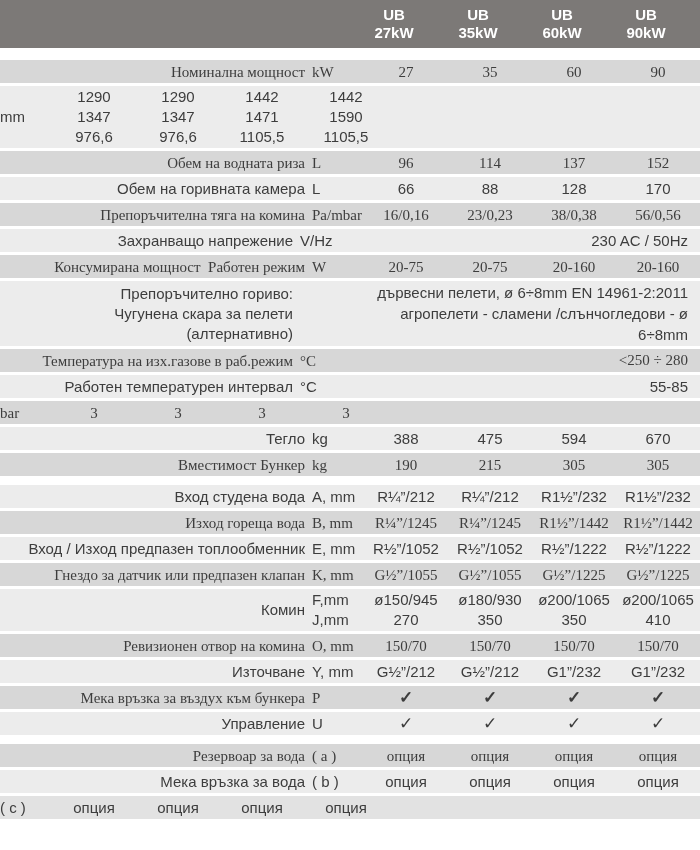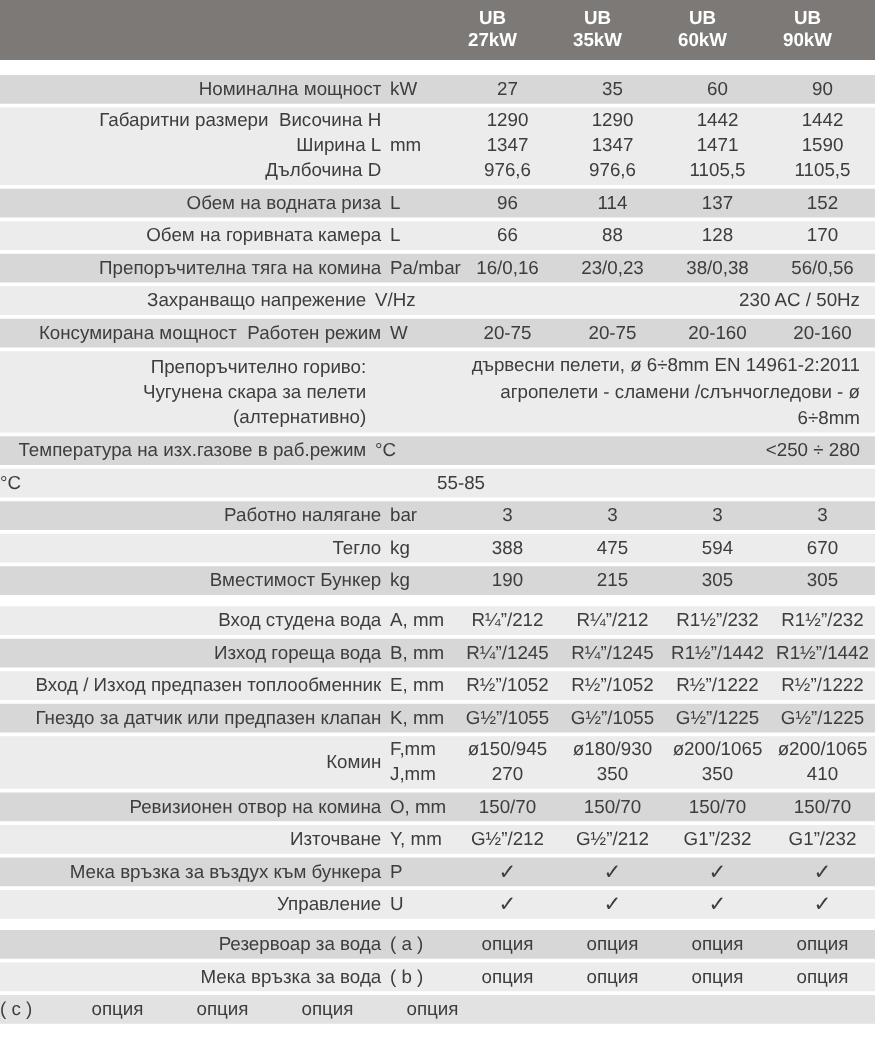--- a/index.html
+++ b/index.html
@@ -20,21 +20,21 @@
     height:48px;background:var(--header-bg);display:flex;align-items:center;margin-bottom:12px;justify-content:center;
   }
   .header .spacer{flex:1;}
   .hvals{width:336px;margin-right:12px;display:flex;align-items:center;}
   .hcol{width:84px;text-align:center;color:var(--header-text);font-weight:bold;font-size:15px;line-height:18px;}
   .row{
     display:flex;align-items:center;min-height:23px;margin-bottom:3px;
     font-size:15px;padding:1px 0;
   }
   .row.gap{margin-top:9px;}
-  .shade-dark{background:var(--row-dark);}
+  .shade-dark{background:var(--row-dark);font-family:Liberation Serif, serif;}
   .shade-light{background:var(--row-light);}
   .shade-mid{background:var(--row-mid);}
   .lbl{flex:1;text-align:right;padding-right:7px;line-height:20px;}
   .unit{width:52px;line-height:20px;white-space:nowrap;}
   .vals{width:336px;display:flex;align-items:center;}
   .vcol{width:84px;text-align:center;line-height:20px;}
   .vspan{width:336px;text-align:right;margin-right:12px;line-height:21px;}
   .checkrow .vcol{font-size:17px;font-weight:bold;}
 </style>
 </head>
@@ -79,25 +79,20 @@
           </div>
           <div class="vcol">
             <div>60</div>
           </div>
           <div class="vcol">
             <div>90</div>
           </div>
         </div>
       </div>
       <div class="row shade-light">
-        <div class="lbl">
-          <div>Габаритни размери&nbsp; Височина H</div>
-          <div>Ширина L</div>
-          <div>Дълбочина D</div>
-        </div>
         <div class="unit">
           <div>mm</div>
         </div>
         <div class="vals">
           <div class="vcol">
             <div>1290</div>
             <div>1347</div>
             <div>976,6</div>
           </div>
           <div class="vcol">
@@ -233,31 +228,31 @@
           <div>Температура на изх.газове в раб.режим</div>
         </div>
         <div class="unit">
           <div>°C</div>
         </div>
         <div class="vspan">
           <div>&lt;250 ÷ 280</div>
         </div>
       </div>
       <div class="row shade-light">
+        <div class="lbl">
+          <div>Работен температурен интервал</div>
+        </div>
         <div class="unit">
           <div>°C</div>
         </div>
         <div class="vspan">
           <div>55-85</div>
         </div>
       </div>
       <div class="row shade-dark">
-        <div class="lbl">
-          <div>Работно налягане</div>
-        </div>
         <div class="unit">
           <div>bar</div>
         </div>
         <div class="vals">
           <div class="vcol">
             <div>3</div>
           </div>
           <div class="vcol">
             <div>3</div>
           </div>

